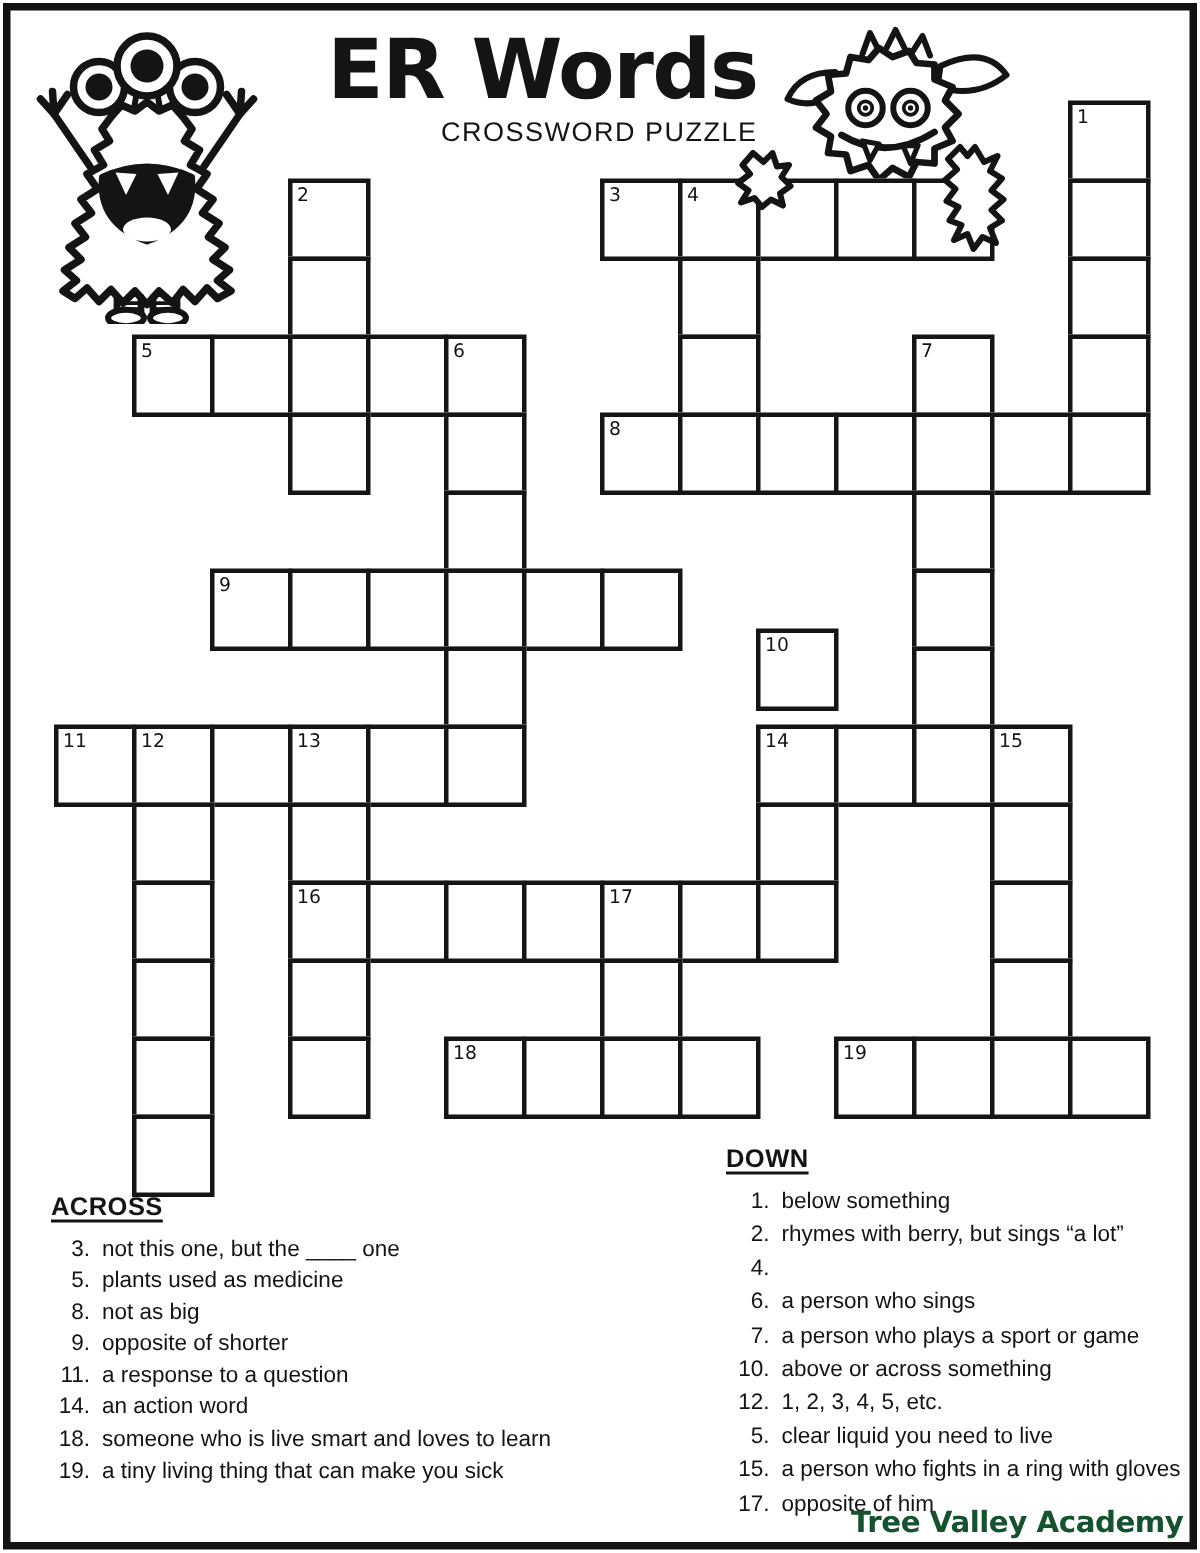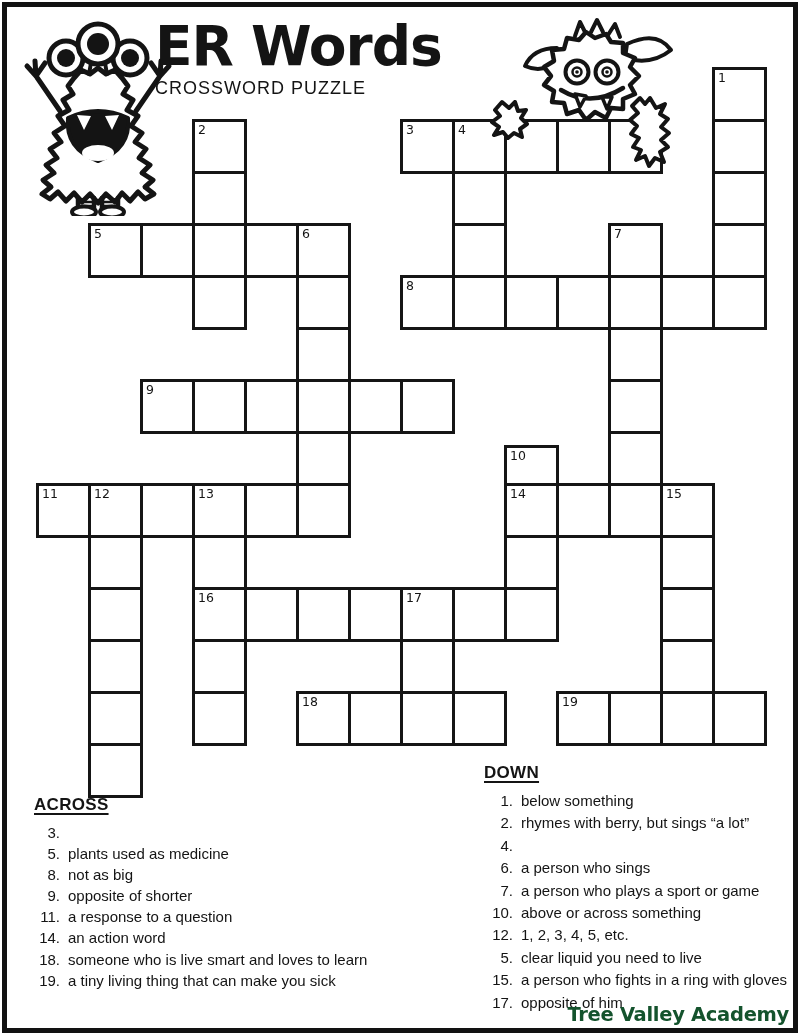--- a/index.html
+++ b/index.html
@@ -1,21 +1,21 @@
 <!DOCTYPE html>
 <html><head>
 <meta charset="utf-8">
 <style>
   html,body{margin:0;padding:0;background:#fff;}
   .page{position:relative;width:800px;height:1035px;background:#fff;overflow:hidden;
         font-family:"Liberation Sans",sans-serif;color:#141414;}
   .frame{position:absolute;inset:2px;border:5px solid #121212;pointer-events:none;z-index:5;}
 
   
-  .titlebox{position:absolute;left:155px;top:16px;width:350px;text-align:left;z-index:2;}
+  .titlebox{position:absolute;left:155px;top:16px;width:350px;text-align:right;z-index:2;}
   .title{font-family:"DejaVu Sans",sans-serif;font-weight:900;font-size:55px;line-height:60px;
          letter-spacing:-1px;color:#141414;}
   .subtitle{font-family:"Liberation Sans",sans-serif;font-size:18px;letter-spacing:1px;
             margin-top:2px;color:#141414;}
 
   
   .monster-left{position:absolute;left:18px;top:16px;z-index:1;}
   .monster-right{position:absolute;left:505px;top:14px;z-index:1;}
   .paws{position:absolute;left:480px;top:92px;z-index:3;}
 
@@ -153,21 +153,21 @@
       <div class="cell" style="left: 140px; top: 379px;">
         <span class="cnum">9</span>
       </div>
       <div class="cell" style="left: 192px; top: 379px;"></div>
       <div class="cell" style="left: 244px; top: 379px;"></div>
       <div class="cell" style="left: 296px; top: 379px;"></div>
       <div class="cell" style="left: 348px; top: 379px;"></div>
       <div class="cell" style="left: 400px; top: 379px;"></div>
       <div class="cell" style="left: 608px; top: 379px;"></div>
       <div class="cell" style="left: 296px; top: 431px;"></div>
-      <div class="cell" style="left: 504px; top: 445px;">
+      <div class="cell" style="left: 504px; top: 419px;">
         <span class="cnum">10</span>
       </div>
       <div class="cell" style="left: 608px; top: 431px;"></div>
       <div class="cell" style="left: 36px; top: 483px;">
         <span class="cnum">11</span>
       </div>
       <div class="cell" style="left: 88px; top: 483px;">
         <span class="cnum">12</span>
       </div>
       <div class="cell" style="left: 140px; top: 483px;"></div>
@@ -230,20 +230,21 @@
         L 156,68 L 165,64 L 169,74 L 175,66 L 184,70 L 180,60 L 188,55 L 181,48 L 189,41 L 181,35
         L 188,27 L 180,22 L 185,12 L 176,16 L 170,6 L 165,12 Z"></path>
     </g>
   </svg>
 
   <section class="clues across-sec">
     <h2>ACROSS</h2>
     <ul id="across-list">
         <li>
           <span class="num">3.</span>
+          <span class="txt">not this one, but the ____ one</span>
         </li>
         <li>
           <span class="num">5.</span>
           <span class="txt">plants used as medicine</span>
         </li>
         <li>
           <span class="num">8.</span>
           <span class="txt">not as big</span>
         </li>
         <li>

